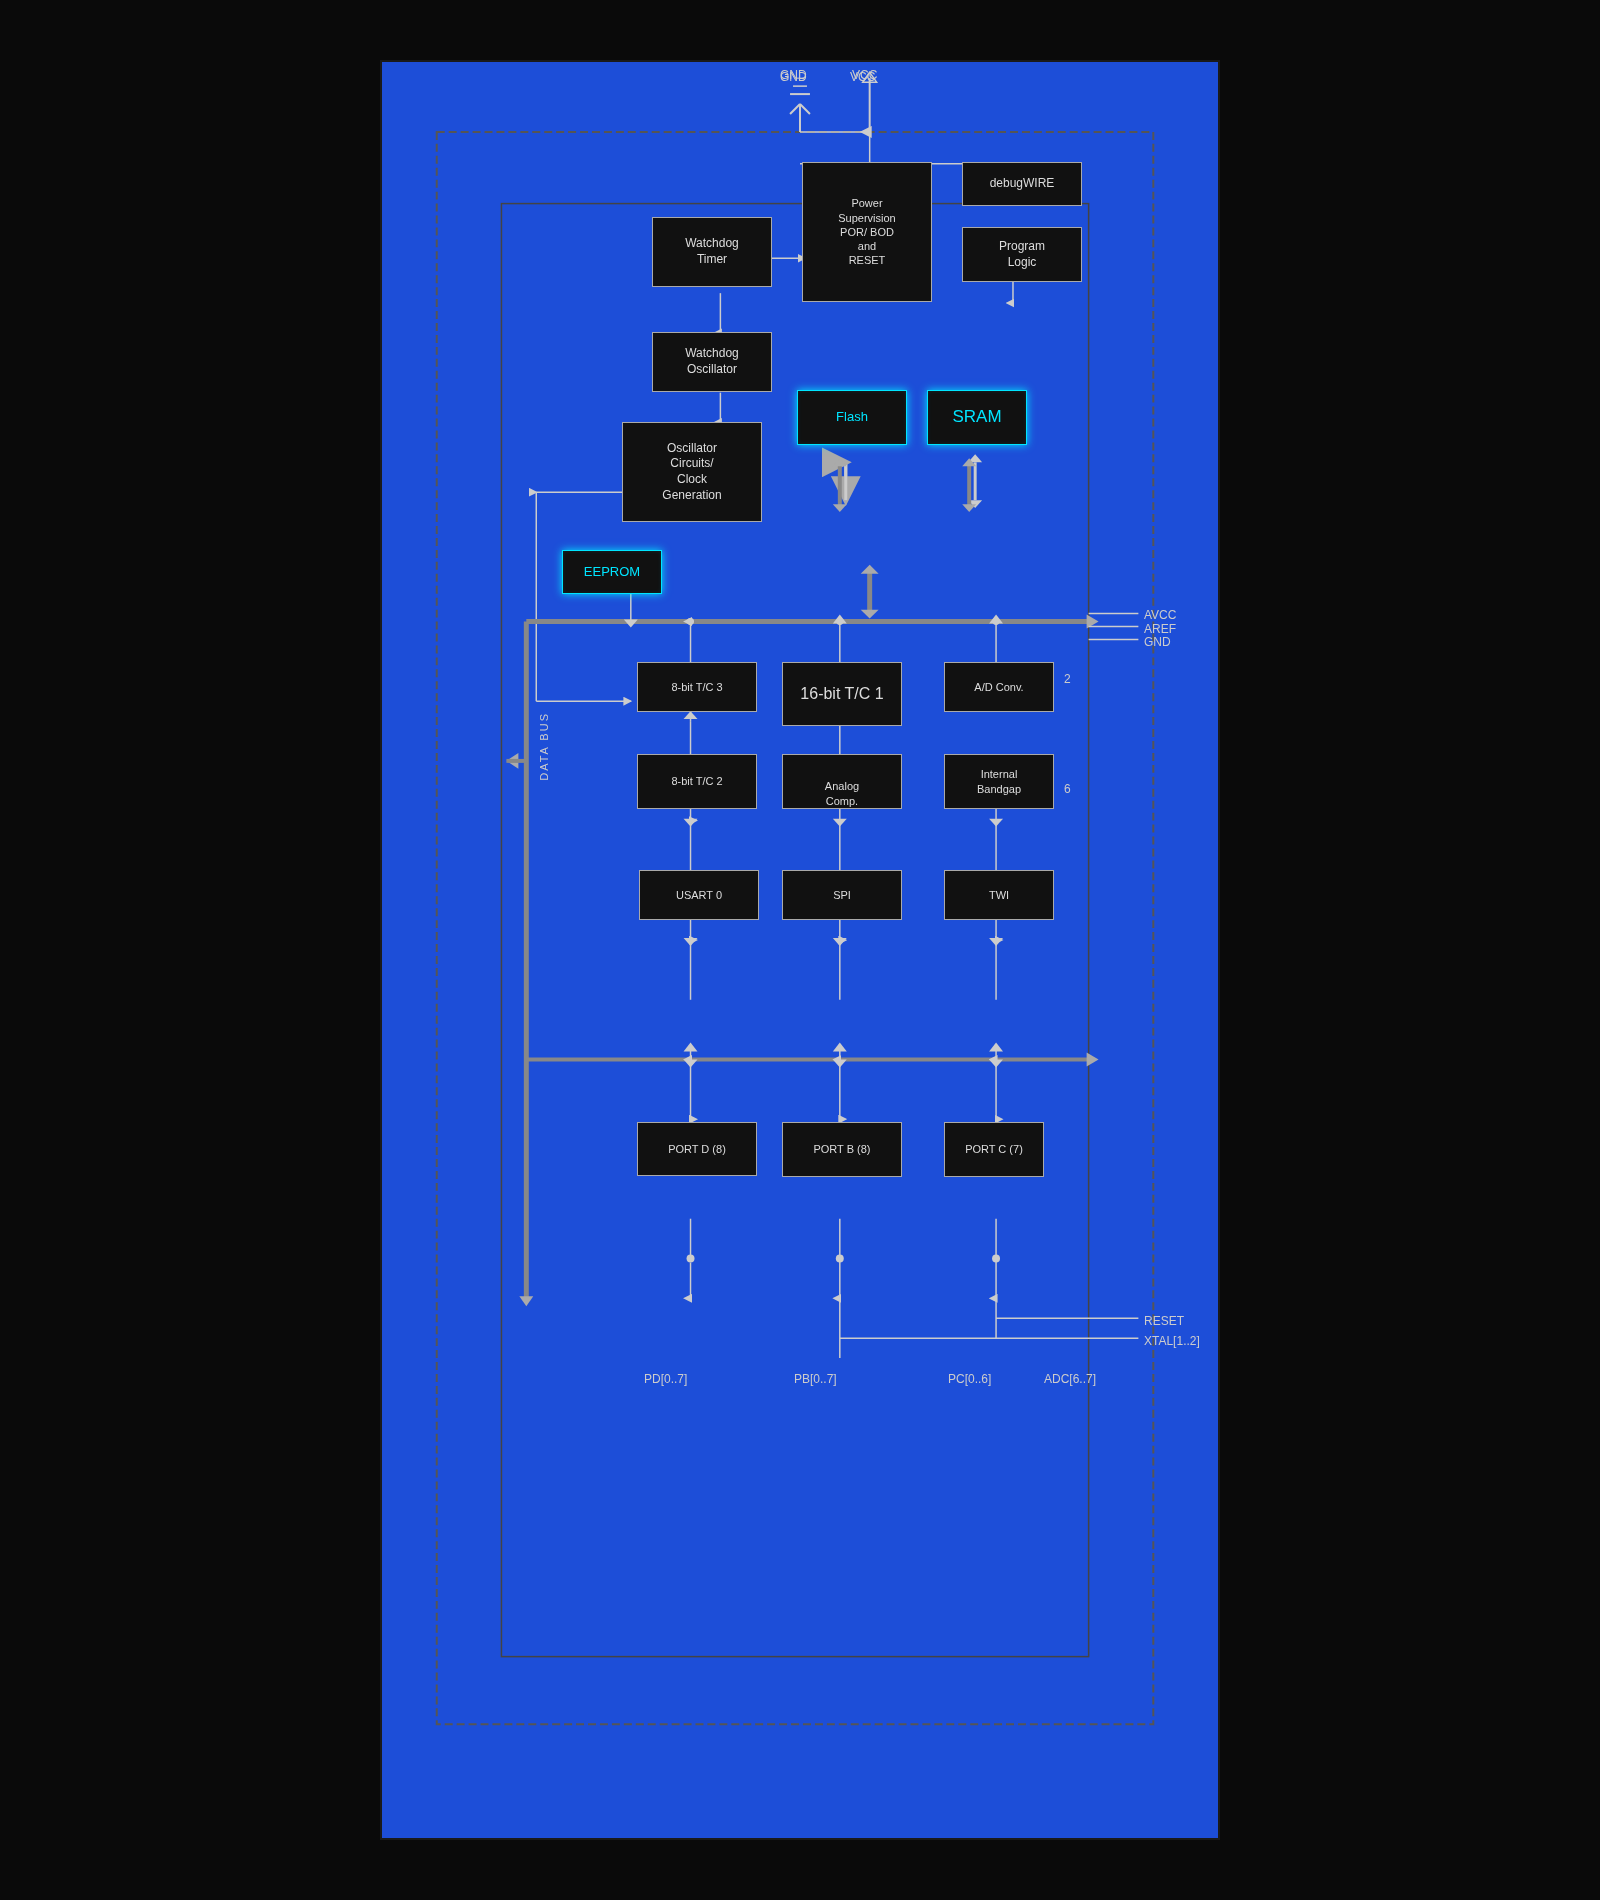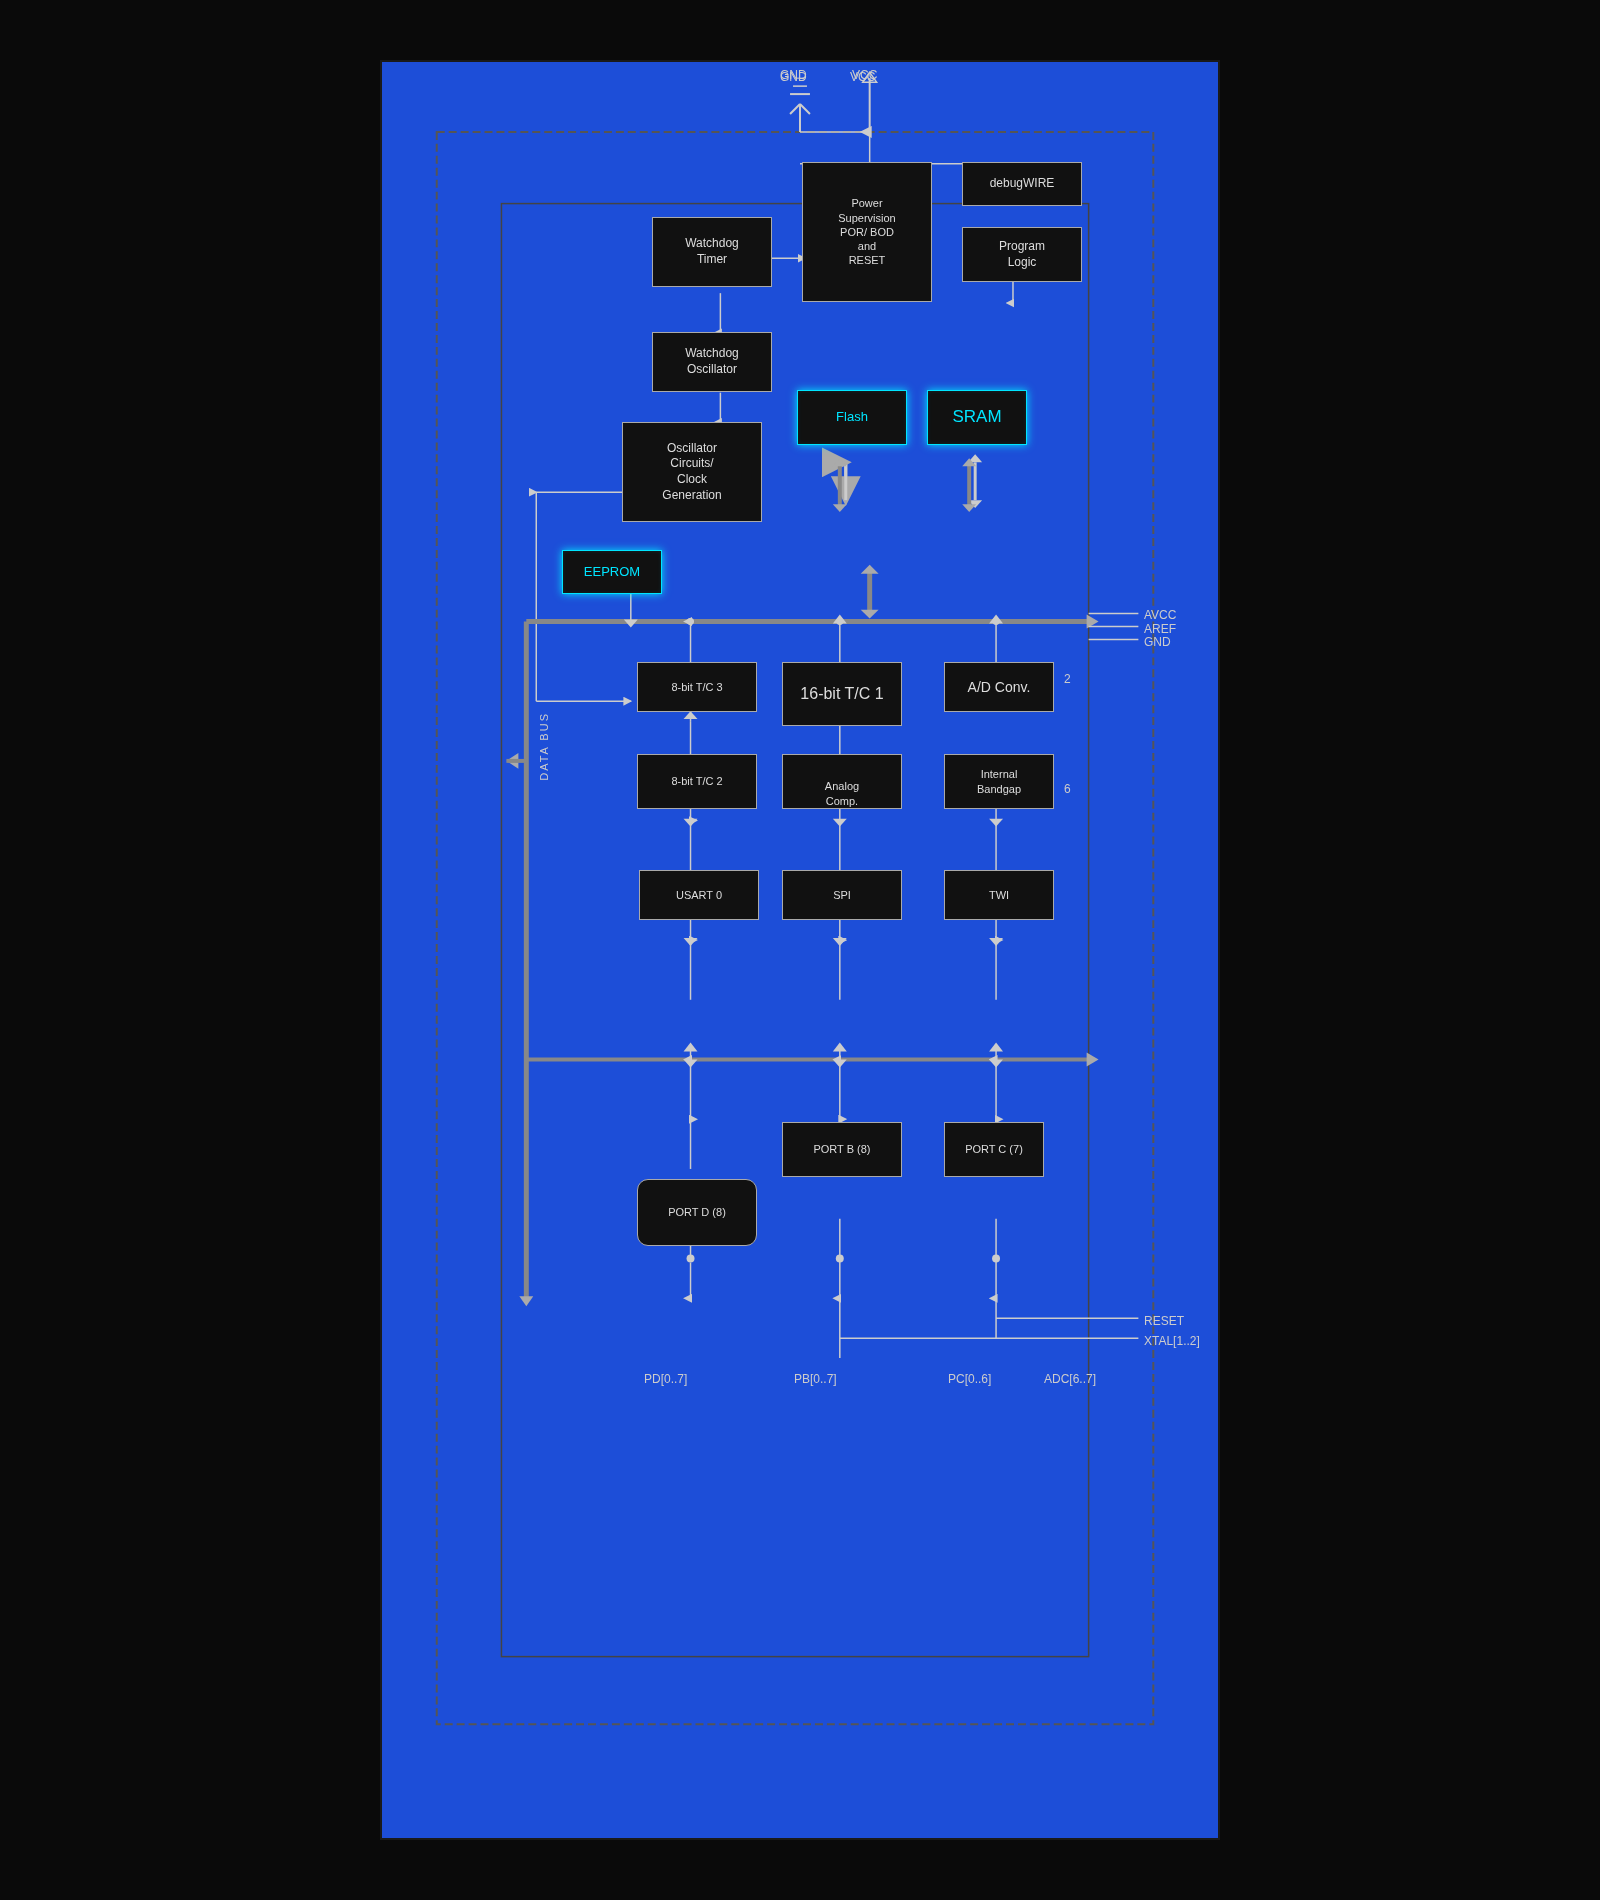--- a/index.html
+++ b/index.html
@@ -338,21 +338,21 @@
 
 
     <div class="block" style="top:600px; left:255px; width:120px; height:50px; font-size:11px;">
       <span>8-bit T/C 3</span>
     </div>
 
     <div class="block" style="top:600px; left:400px; width:120px; height:64px; font-size:16px;">
       <span>16-bit T/C 1</span>
     </div>
 
-    <div class="block" style="top:600px; left:562px; width:110px; height:50px; font-size:14px;">
+    <div class="block" style="top:600px; left:562px; width:110px; height:50px; font-size:11px;">
       <span>A/D Conv.</span>
     </div>
 
     <div class="block" style="top:692px; left:255px; width:120px; height:55px; font-size:11px;">
       <span>8-bit T/C 2</span>
     </div>
 
     <div class="block" style="top:692px; left:400px; width:120px; height:55px; font-size:11px;align-items:flex-end;">
       <span style="white-space:pre-line;">Analog
 Comp.</span>
@@ -368,21 +368,21 @@
     </div>
 
     <div class="block" style="top:808px; left:400px; width:120px; height:50px; font-size:11px;">
       <span>SPI</span>
     </div>
 
     <div class="block" style="top:808px; left:562px; width:110px; height:50px; font-size:11px;">
       <span>TWI</span>
     </div>
 
-    <div class="block" style="top:1117px; left:255px; width:120px; height:67px; font-size:11px;border-radius:11px;">
+    <div class="block" style="top:1060px; left:255px; width:120px; height:54px; font-size:11px;">
       <span>PORT D (8)</span>
     </div>
 
     <div class="block" style="top:1060px; left:400px; width:120px; height:55px; font-size:11px;">
       <span>PORT B (8)</span>
     </div>
 
     <div class="block" style="top:1060px; left:562px; width:100px; height:55px; font-size:11px;">
       <span>PORT C (7)</span>
     </div>

